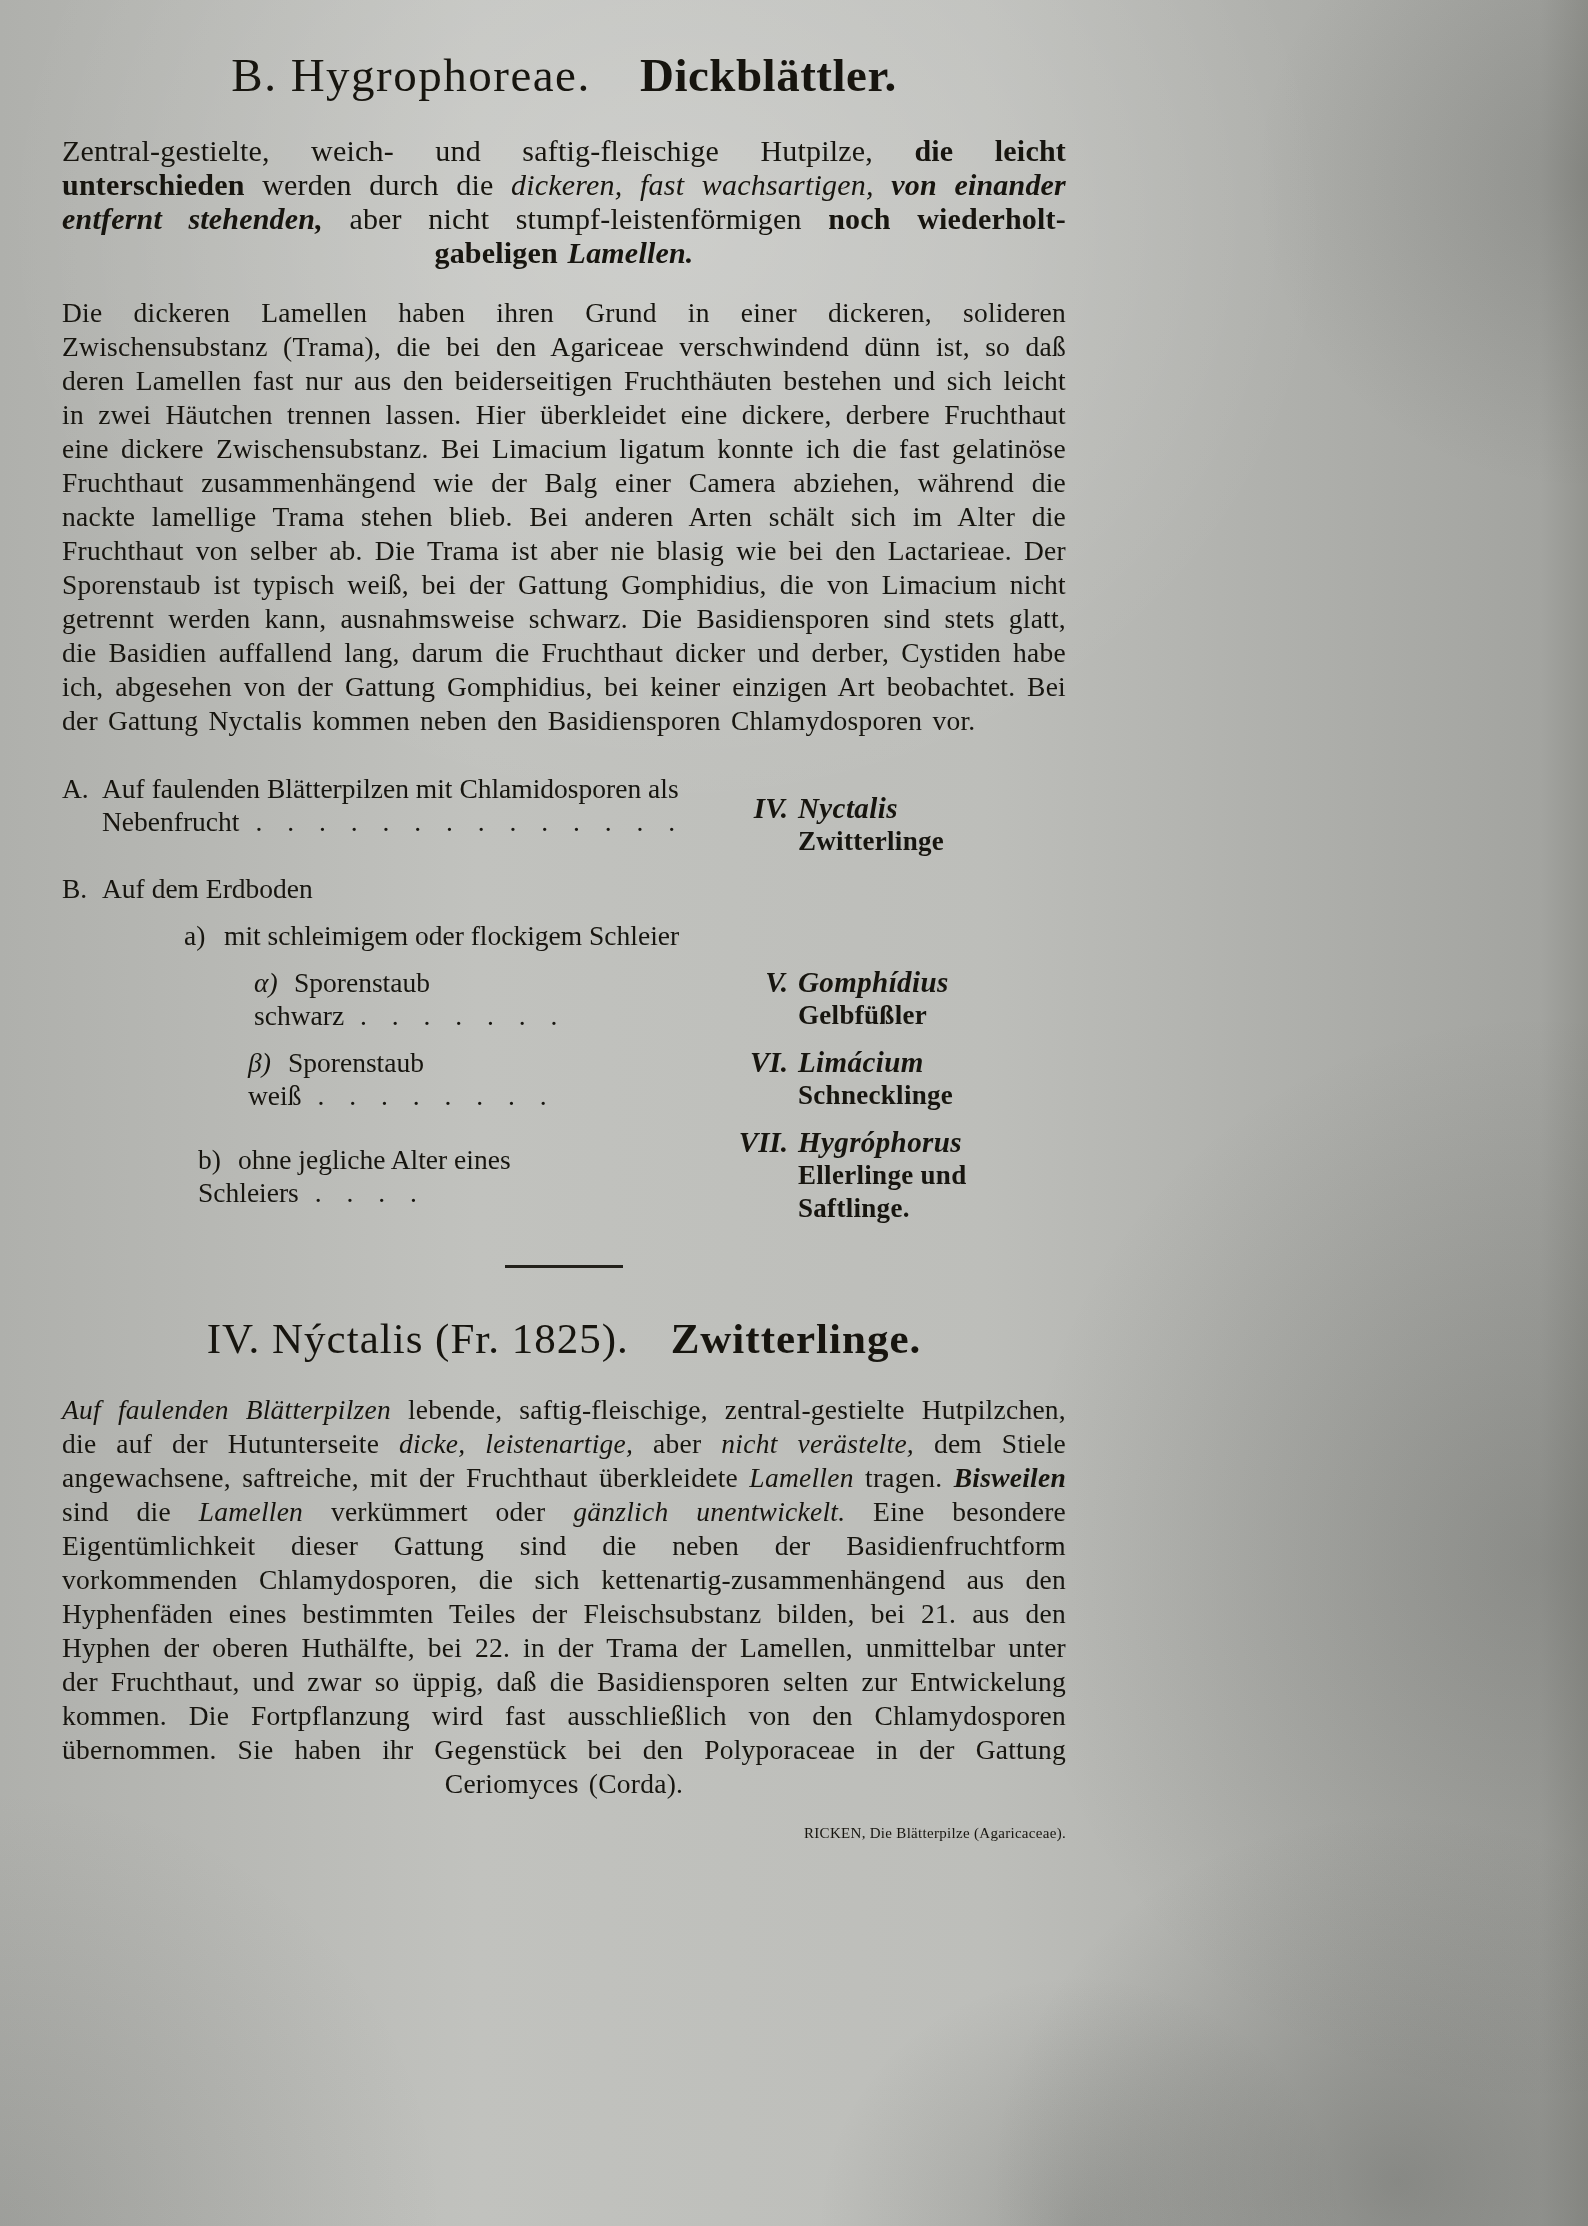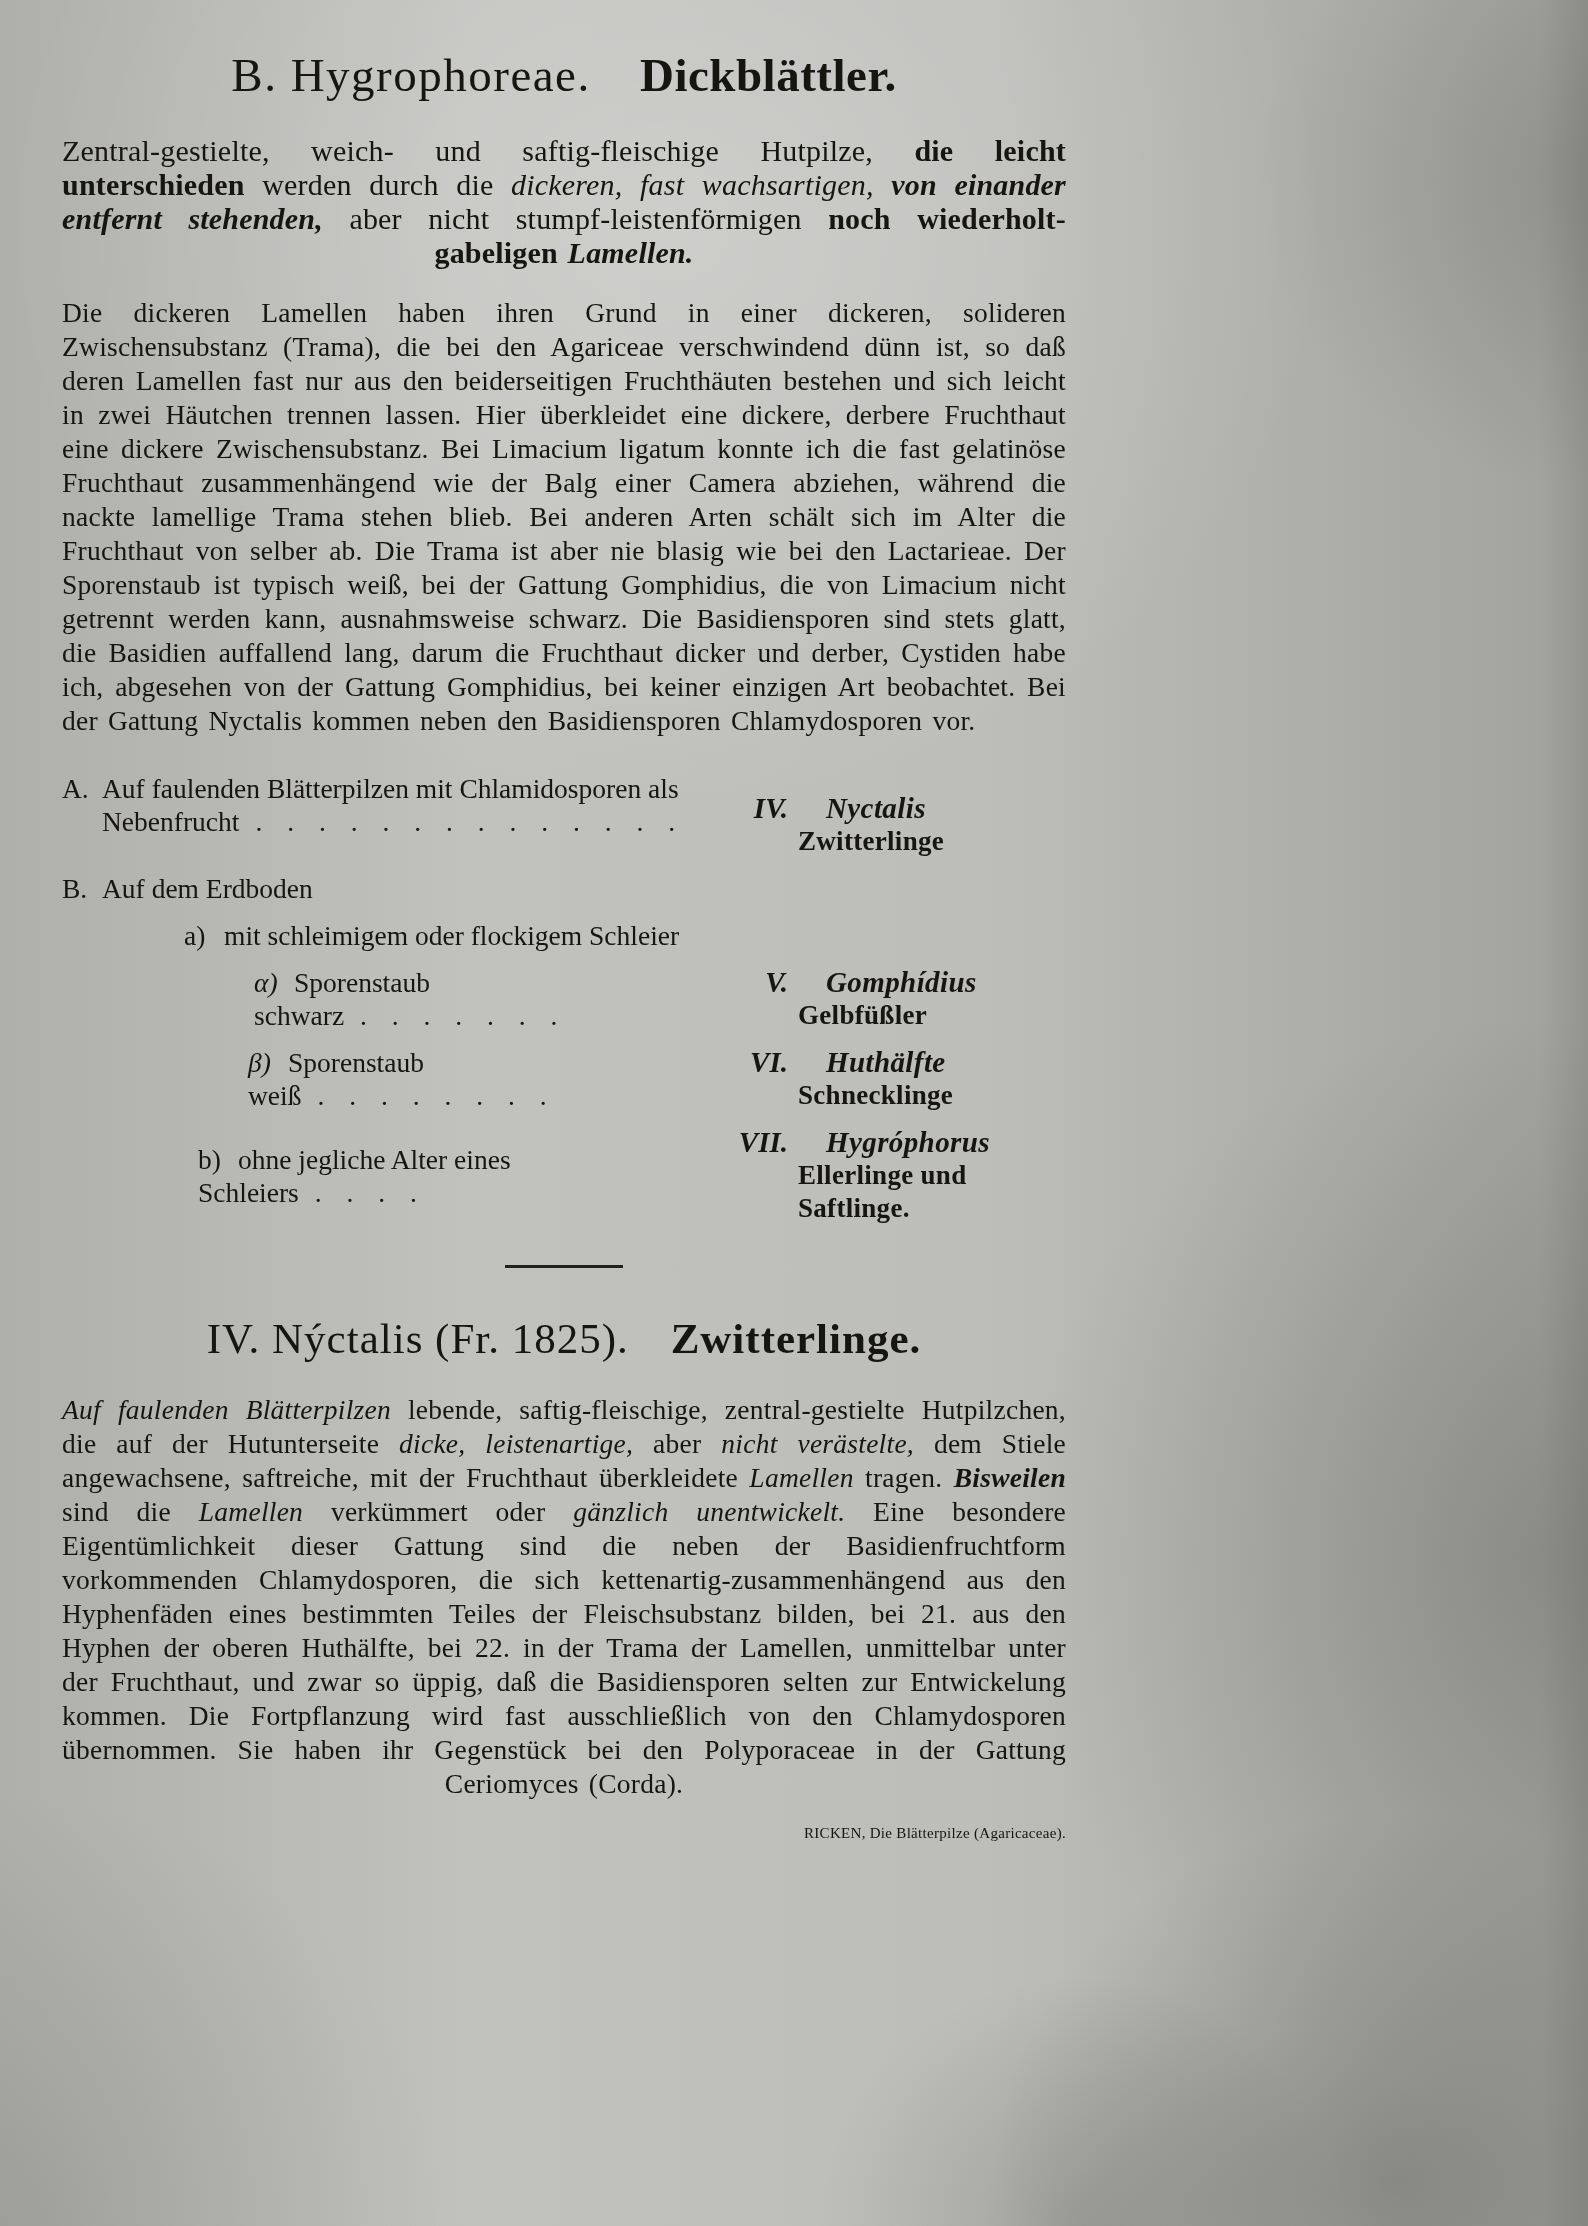--- a/index.html
+++ b/index.html
@@ -107,21 +107,20 @@
     margin-right: 10px;
     font-style: italic;
     font-weight: 700;
     font-size: 29px;
   }
   .genus {
     font-style: italic;
     font-weight: 700;
     font-size: 29px;
     letter-spacing: 0.4px;
-    margin-left: 28px;
   }
   .common {
     font-weight: 700;
     margin-left: 70px;
     font-size: 27px;
     letter-spacing: 0.3px;
   }
 
   .divider {
     width: 118px;
@@ -206,21 +205,21 @@
           <div class="rline"><span class="knum">V.</span><span class="genus">Gomphídius</span></div>
           <div class="common">Gelbfüßler</div>
         </div>
       </div>
 
       <div class="key-row">
         <div class="cond cond-be">
           <div class="cline"><span class="klabel it">β)</span><span>Sporenstaub weiß</span><span class="leader">. . . . . . . .</span></div>
         </div>
         <div class="result">
-          <div class="rline"><span class="knum">VI.</span><span class="genus">Huthälfte</span></div>
+          <div class="rline"><span class="knum">VI.</span><span class="genus">Limácium</span></div>
           <div class="common">Schnecklinge</div>
         </div>
       </div>
 
       <div class="key-row">
         <div class="cond cond-b">
           <div class="cline"><span class="klabel">b)</span><span>ohne jegliche Alter eines Schleiers</span><span class="leader">. . . .</span></div>
         </div>
         <div class="result">
           <div class="rline"><span class="knum">VII.</span><span class="genus">Hygróphorus</span></div>

